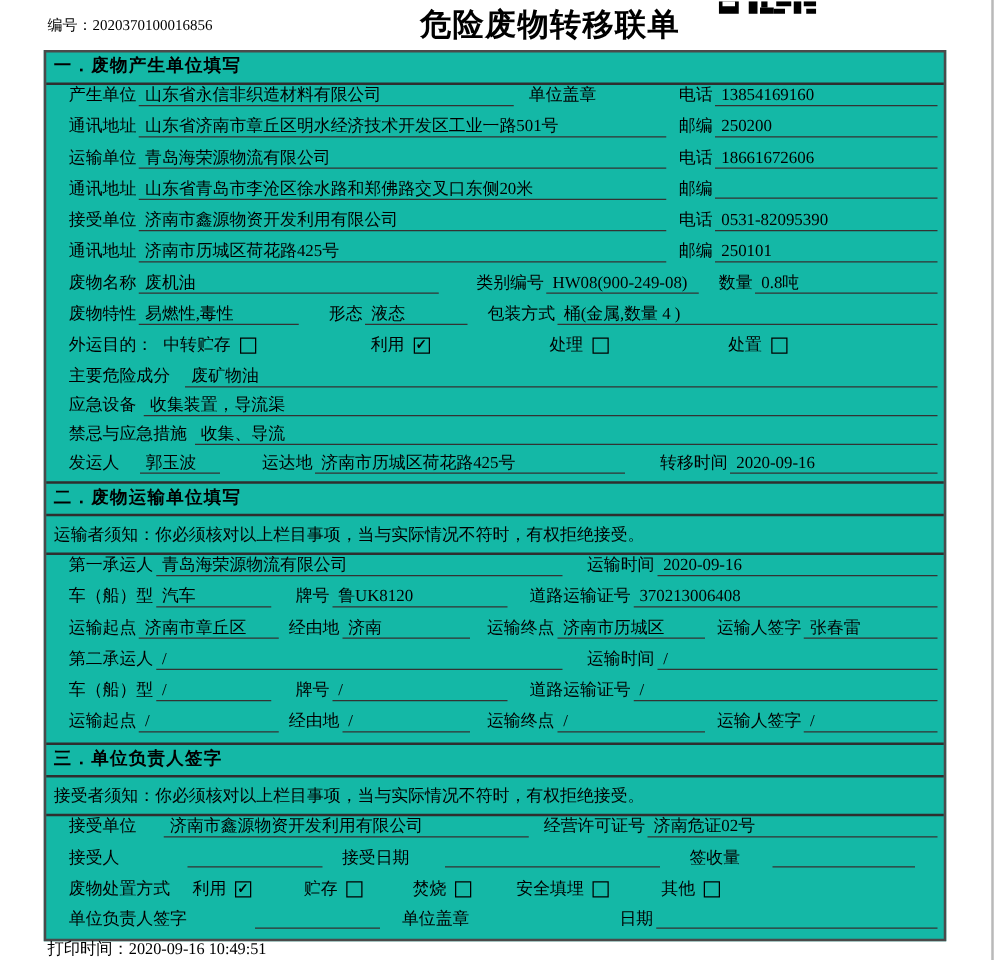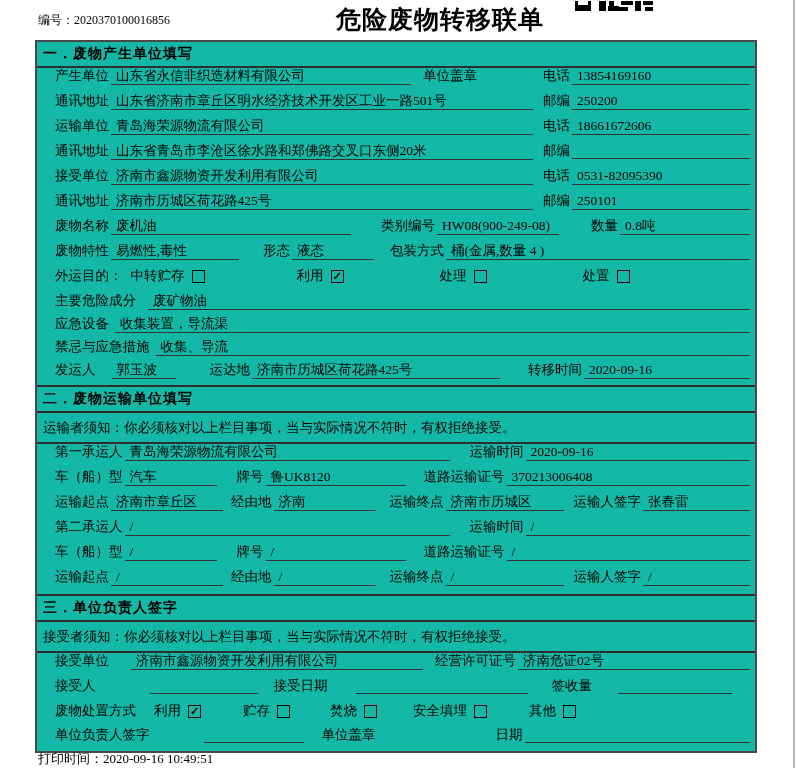--- a/index.html
+++ b/index.html
@@ -104,21 +104,21 @@
     <span class="uv fill">济南市历城区荷花路425号</span>
     <span class="lbl" style="margin-left:8px">邮编</span>
     <span class="uv" style="width:178px">250101</span>
   </div>
 
   <div class="row">
     <span class="lbl">废物名称</span>
     <span class="uv" style="width:240px">废机油</span>
     <span class="lbl" style="margin-left:28px">类别编号</span>
     <span class="uv" style="width:122px">HW08(900-249-08)</span>
-    <span class="lbl" style="margin-left:30px">数量</span>
+    <span class="lbl" style="margin-left:14px">数量</span>
     <span class="uv fill">0.8吨</span>
   </div>
 
   <div class="row">
     <span class="lbl">废物特性</span>
     <span class="uv" style="width:128px">易燃性,毒性</span>
     <span class="lbl" style="margin-left:22px">形态</span>
     <span class="uv" style="width:82px">液态</span>
     <span class="lbl" style="margin-left:14px">包装方式</span>
     <span class="uv fill">桶(金属,数量 4 )</span>

